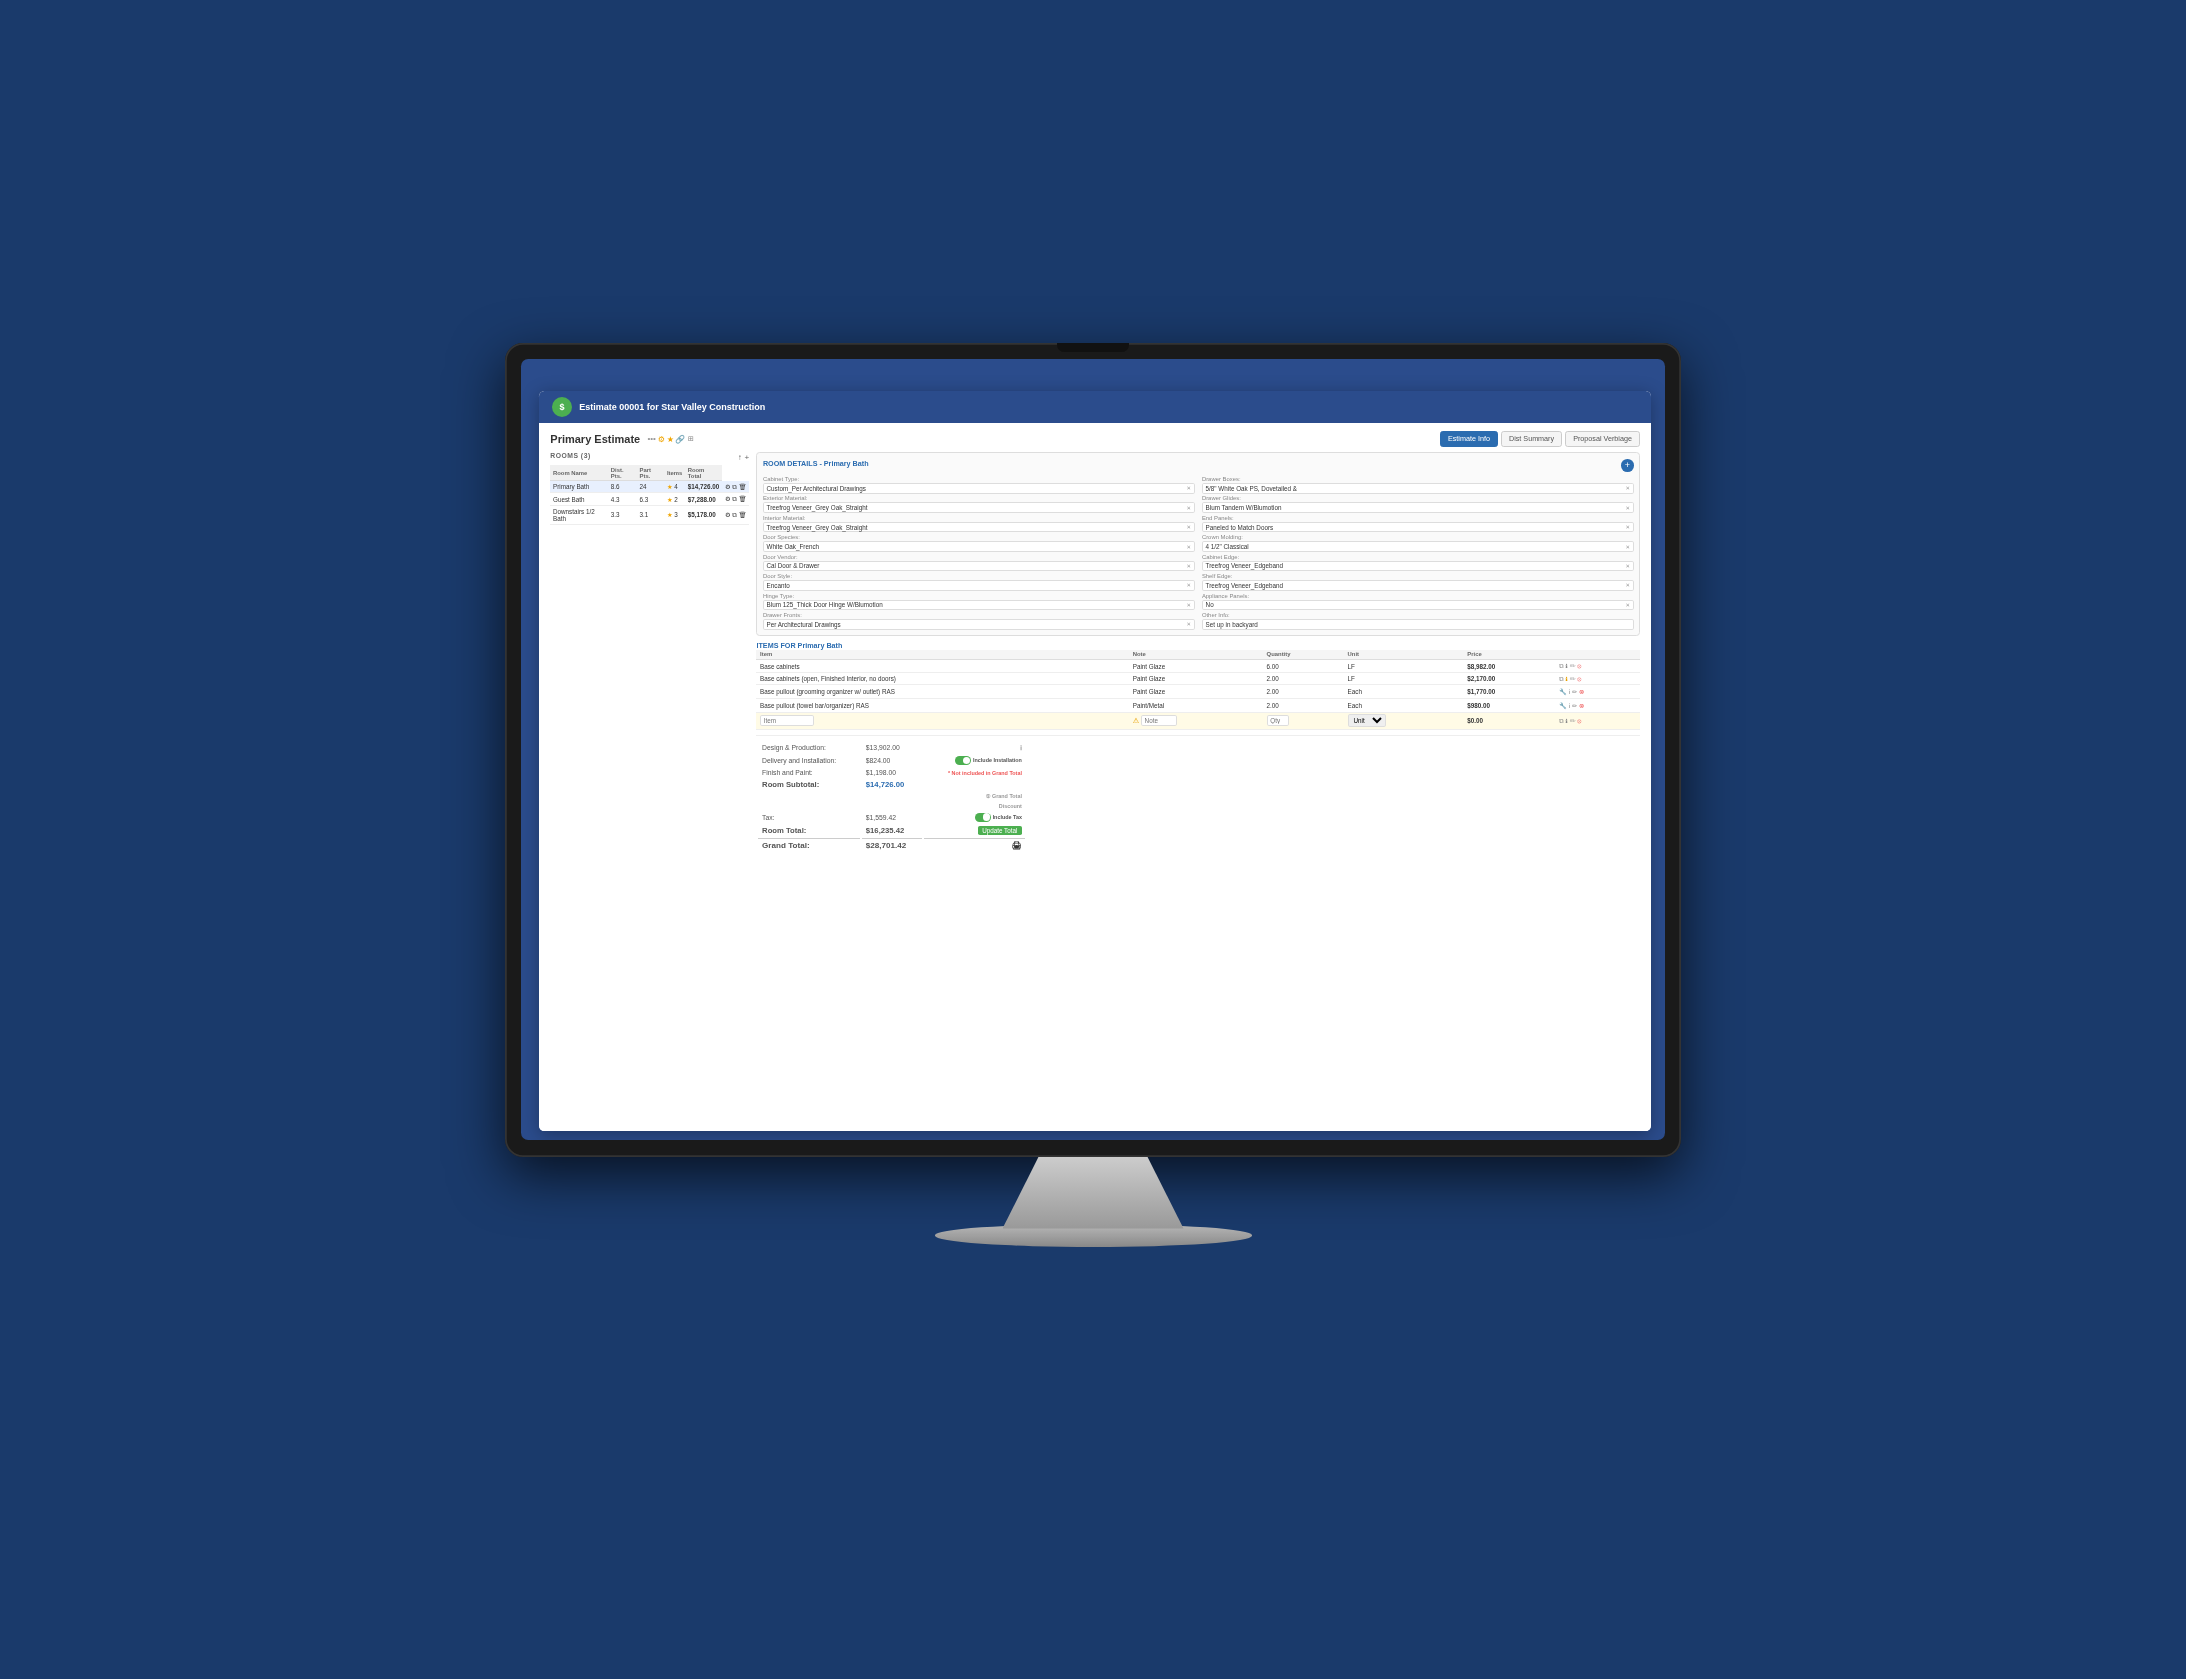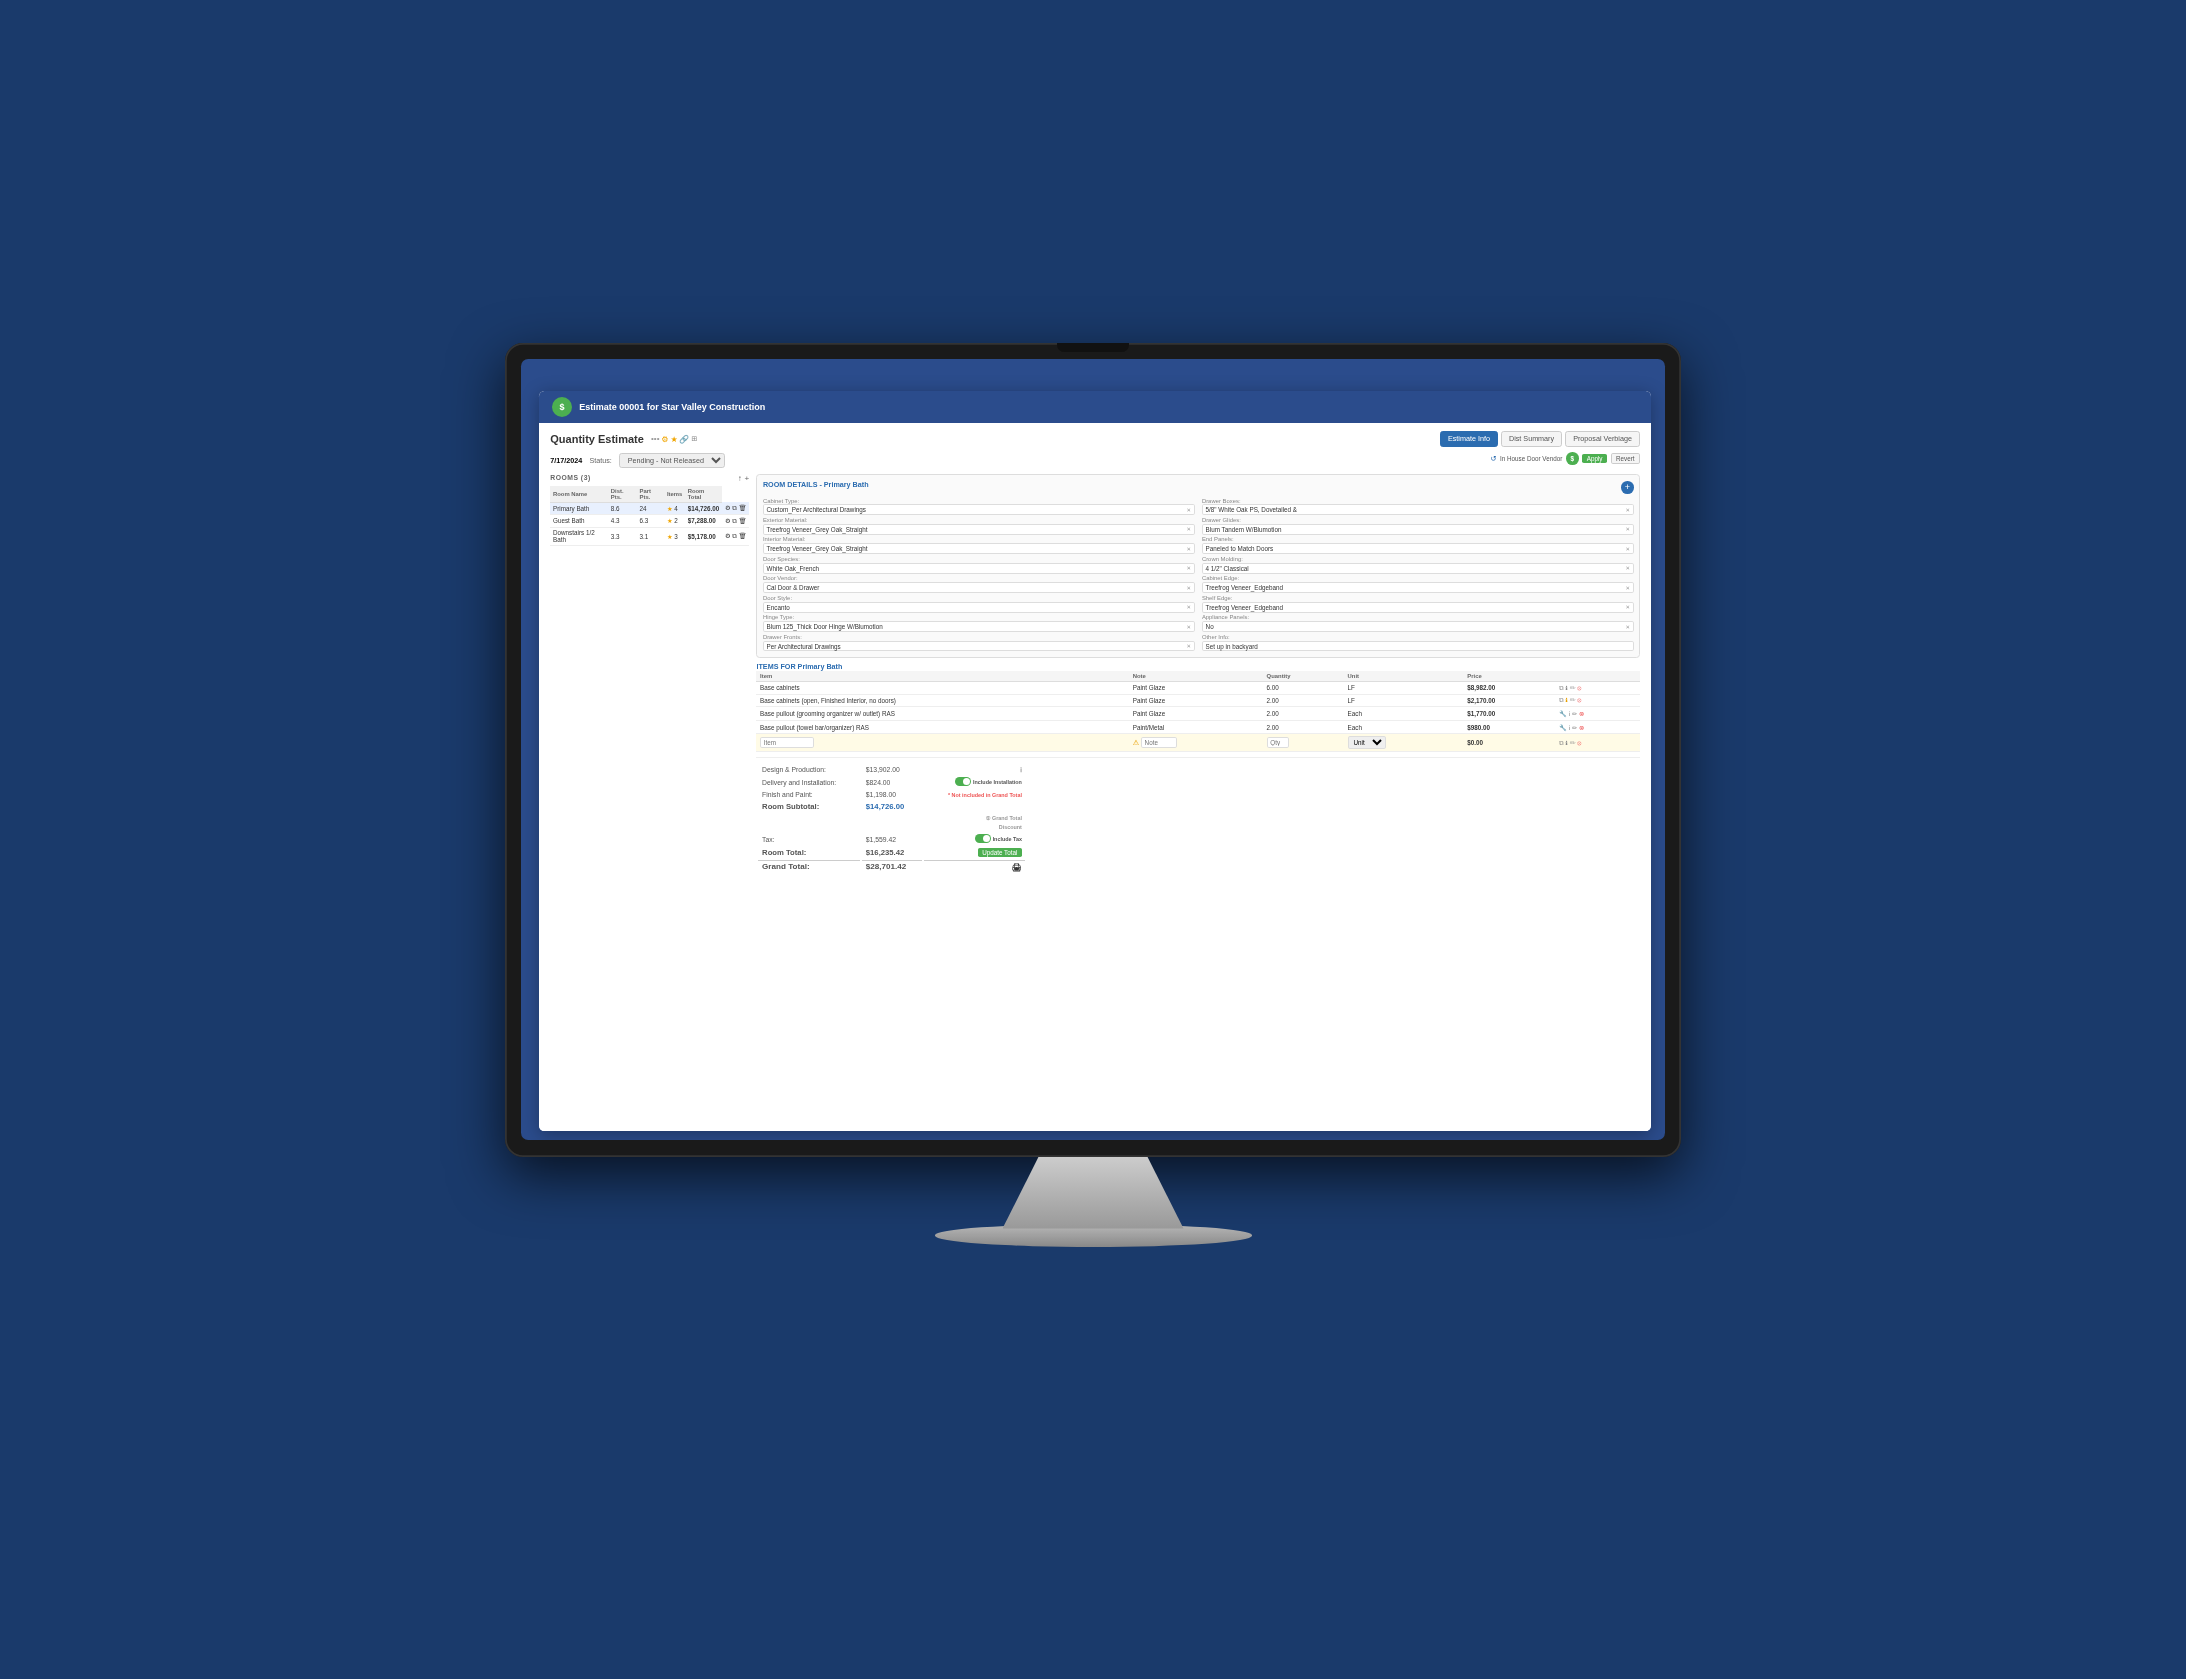--- a/index.html
+++ b/index.html
@@ -475,51 +475,36 @@
 
         <div class="title-bar">
           <div class="title-bar-icon">$</div>
           <span>Estimate 00001 for Star Valley Construction</span>
         </div>
 
         <div class="main-content">
 
           <div class="top-row">
             <div style="display:flex; align-items:center; gap:7.2px;">
-              <div class="estimate-title">Quantity Estimate</div>
+              <div class="estimate-title">Primary Estimate</div>
               <div class="action-icons">
                 <span style="color:#999; font-size:8.1px;">•••</span>
                 <span class="yellow-icon">⚙</span>
                 <span class="yellow-icon">★</span>
                 <span class="yellow-icon">🔗</span>
                 <span style="color:#888; font-size:7.2px;">⊞</span>
               </div>
             </div>
             <div class="top-tabs">
               <button class="tab-btn active">Estimate Info</button>
               <button class="tab-btn">Dist Summary</button>
               <button class="tab-btn">Proposal Verbiage</button>
             </div>
           </div>
 
-          <div class="date-status-row">
-            <span style="font-weight:bold; font-size:7.2px;">7/17/2024</span>
-            <span style="color:#666;">Status:</span>
-            <select class="status-select">
-              <option>Pending - Not Released</option>
-            </select>
-            <div style="flex:1;"></div>
-            <div class="in-house-row">
-              <span style="color:#2b6cb0; font-size:7.2px;">↺</span>
-              <span>In House Door Vendor</span>
-              <div class="title-bar-icon" style="width:12.7px; height:12.7px; font-size:6.3px;">$</div>
-              <button class="apply-btn">Apply</button>
-              <button class="revert-btn">Revert</button>
-            </div>
-          </div>
 
           <div class="content-area">
 
             <div class="left-panel">
               <div style="display:flex; justify-content:space-between; align-items:center; margin-bottom:2.7px;">
                 <div class="section-title">ROOMS (3)</div>
                 <div style="display:flex; gap:2.7px;">
                   <span style="font-size:8.1px; color:#666;">↑</span>
                   <span style="font-size:8.1px; color:#666;">+</span>
                 </div>

